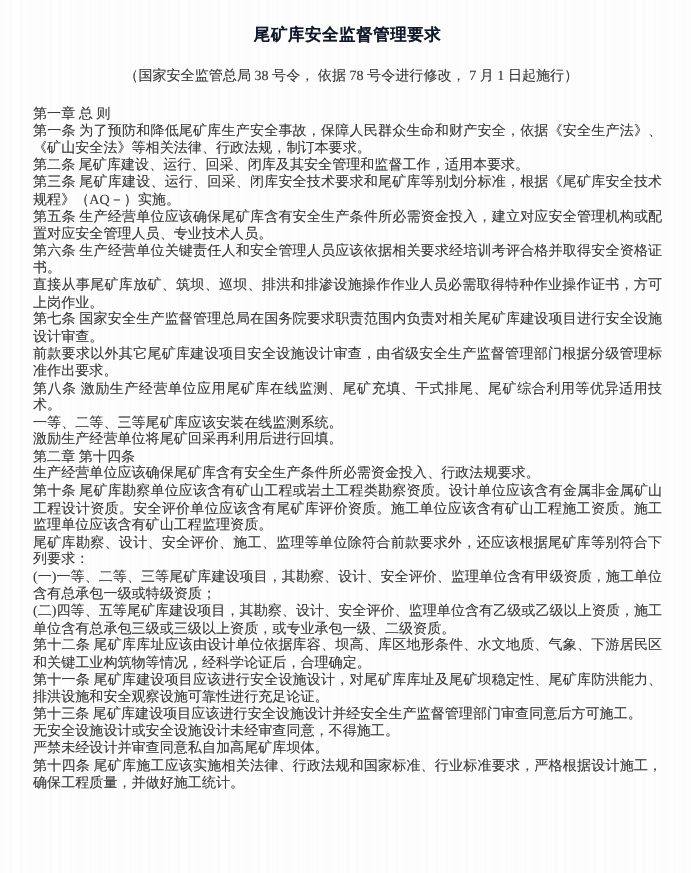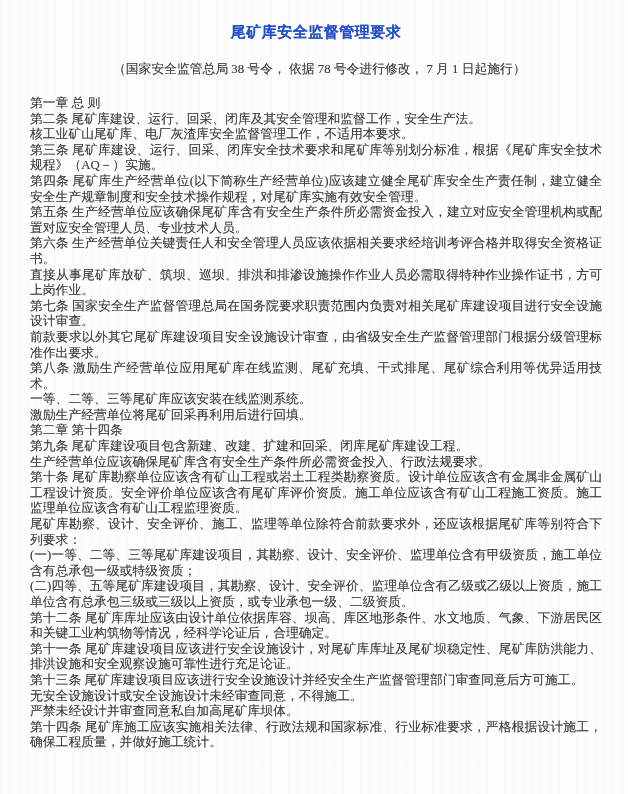--- a/index.html
+++ b/index.html
@@ -17,21 +17,21 @@
     width: 628px;
     height: 794px;
     padding: 24px 26px 0 30px;
   }
   .doc-title {
     width: 572px;
     text-align: center;
     font-size: 15px;
     line-height: 17px;
     font-weight: bold;
-    color: #1d4ed8;
+    color: #0f172a;
     letter-spacing: 0.5px;
     text-shadow: 0 0 0.5px rgba(40,40,40,0.55);
   }
   .doc-subtitle {
     width: 572px;
     margin-top: 21px;
     padding-left: 83px;
     font-size: 12.8px;
     line-height: 15px;
     text-shadow: 0 0 0.5px rgba(60,60,60,0.45);
@@ -56,48 +56,46 @@
 
 <div class="page">
   <h1 class="doc-title">尾矿库安全监督管理要求</h1>
 
   <div class="doc-subtitle">（国家安全监管总局 38 号令， 依据 78 号令进行修改， 7 月 1 日起施行）</div>
 
   <div class="doc-body">
 
       <p>第一章 总 则</p>
 
+      <p>第一条 为了预防和降低尾矿库生产安全事故，保障人民群众生命和财产安全，依据《安全生产法》、《矿山安全法》等相关法律、行政法规，制订本要求。</p>
 
-      <p>第二条 尾矿库建设、运行、回采、闭库及其安全管理和监督工作，安全生产法。</p>
+      <p>第二条 尾矿库建设、运行、回采、闭库及其安全管理和监督工作，适用本要求。</p>
 
-      <p>核工业矿山尾矿库、电厂灰渣库安全监督管理工作，不适用本要求。</p>
 
       <p>第三条 尾矿库建设、运行、回采、闭库安全技术要求和尾矿库等别划分标准，根据《尾矿库安全技术规程》（AQ－）实施。</p>
 
-      <p>第四条 尾矿库生产经营单位(以下简称生产经营单位)应该建立健全尾矿库安全生产责任制，建立健全安全生产规章制度和安全技术操作规程，对尾矿库实施有效安全管理。</p>
 
       <p>第五条 生产经营单位应该确保尾矿库含有安全生产条件所必需资金投入，建立对应安全管理机构或配置对应安全管理人员、专业技术人员。</p>
 
       <p>第六条 生产经营单位关键责任人和安全管理人员应该依据相关要求经培训考评合格并取得安全资格证书。</p>
 
       <p>直接从事尾矿库放矿、筑坝、巡坝、排洪和排渗设施操作作业人员必需取得特种作业操作证书，方可上岗作业。</p>
 
       <p>第七条 国家安全生产监督管理总局在国务院要求职责范围内负责对相关尾矿库建设项目进行安全设施设计审查。</p>
 
       <p>前款要求以外其它尾矿库建设项目安全设施设计审查，由省级安全生产监督管理部门根据分级管理标准作出要求。</p>
 
       <p>第八条 激励生产经营单位应用尾矿库在线监测、尾矿充填、干式排尾、尾矿综合利用等优异适用技术。</p>
 
       <p>一等、二等、三等尾矿库应该安装在线监测系统。</p>
 
       <p>激励生产经营单位将尾矿回采再利用后进行回填。</p>
 
       <p>第二章 第十四条</p>
 
-      <p>第九条 尾矿库建设项目包含新建、改建、扩建和回采、闭库尾矿库建设工程。</p>
 
       <p>生产经营单位应该确保尾矿库含有安全生产条件所必需资金投入、行政法规要求。</p>
 
       <p>第十条 尾矿库勘察单位应该含有矿山工程或岩土工程类勘察资质。设计单位应该含有金属非金属矿山工程设计资质。安全评价单位应该含有尾矿库评价资质。施工单位应该含有矿山工程施工资质。施工监理单位应该含有矿山工程监理资质。</p>
 
       <p>尾矿库勘察、设计、安全评价、施工、监理等单位除符合前款要求外，还应该根据尾矿库等别符合下列要求：</p>
 
       <p>(一)一等、二等、三等尾矿库建设项目，其勘察、设计、安全评价、监理单位含有甲级资质，施工单位含有总承包一级或特级资质；</p>
 
       <p>(二)四等、五等尾矿库建设项目，其勘察、设计、安全评价、监理单位含有乙级或乙级以上资质，施工单位含有总承包三级或三级以上资质，或专业承包一级、二级资质。</p>

